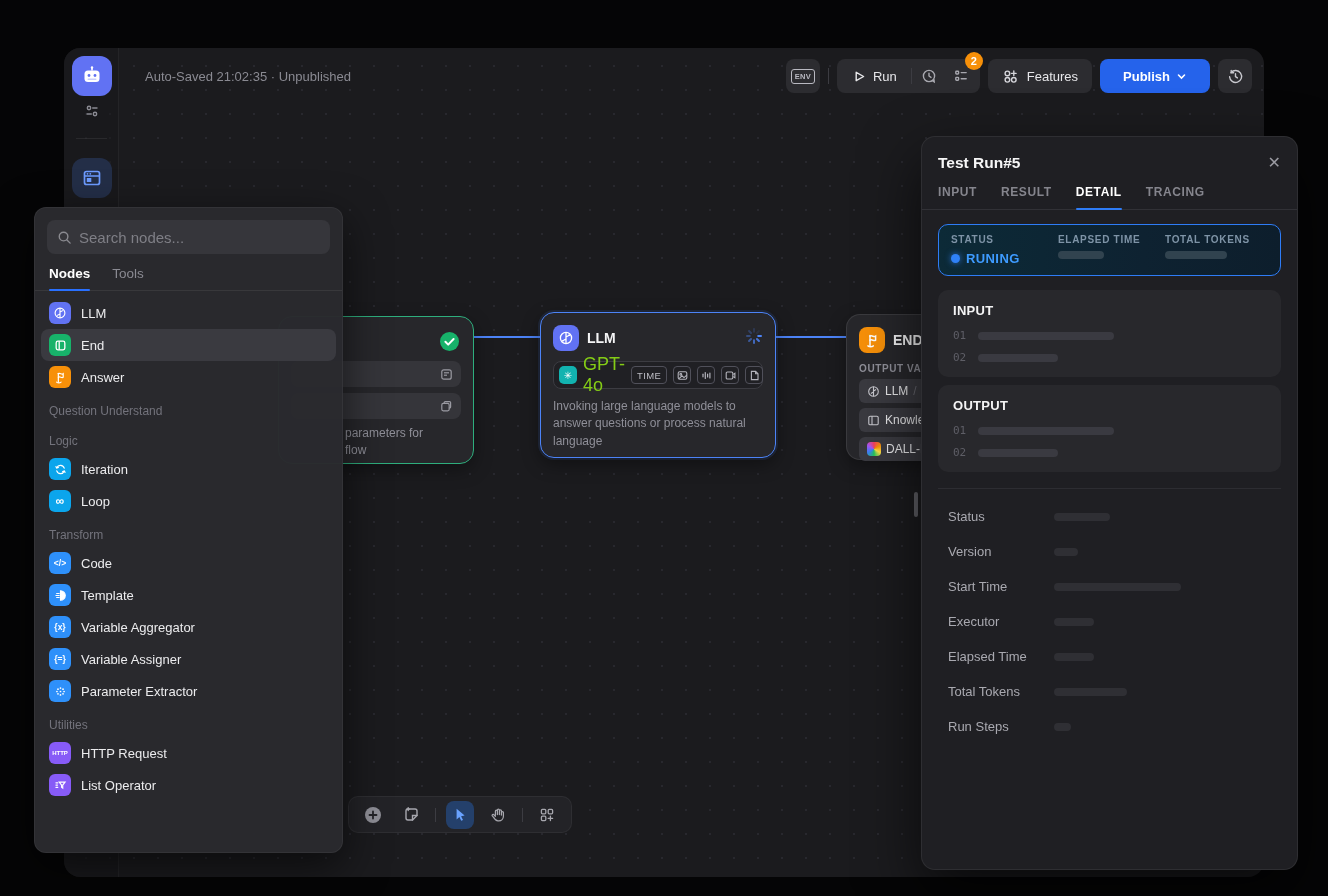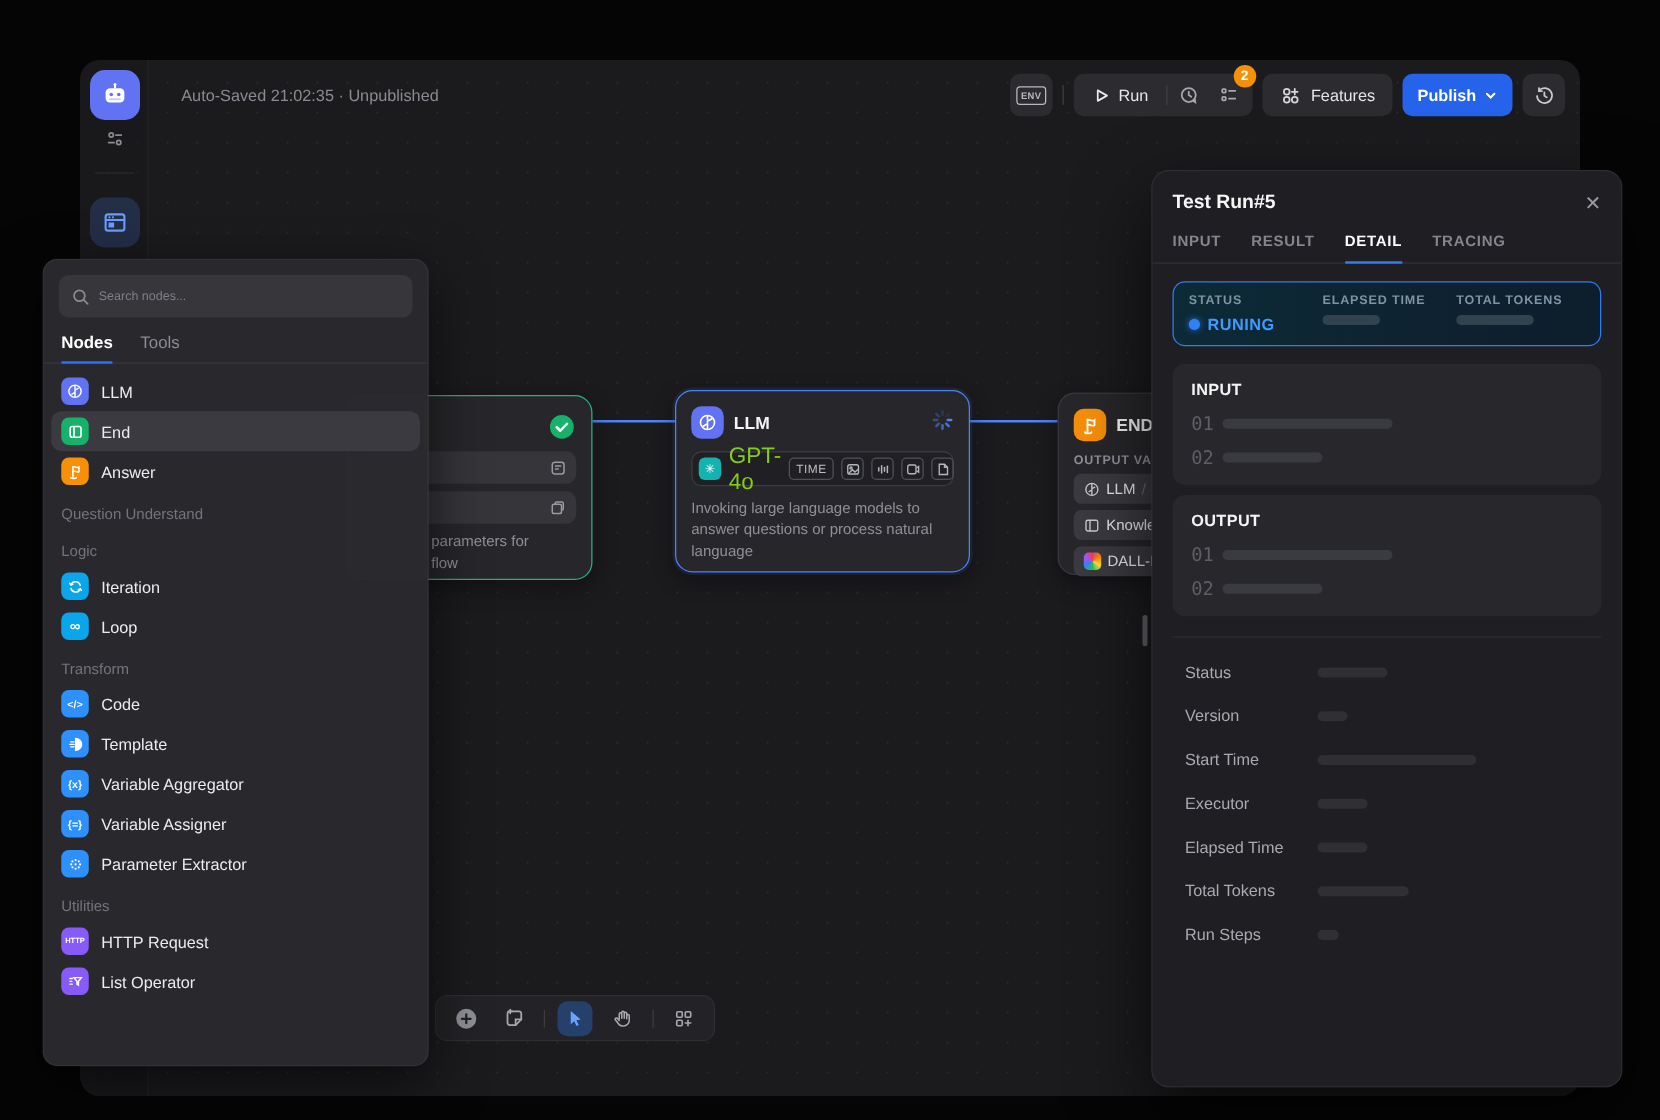--- a/index.html
+++ b/index.html
@@ -33,21 +33,21 @@
   .tb-divider { width:1px; height:16px; background:#3c3c42; }
   .env-box { font-size:7.5px; font-weight:bold; color:#b9b9c1; border:1.3px solid #b9b9c1;
     border-radius:3px; padding:2px 2.5px; letter-spacing:.3px; }
   .run-group { padding:0 4px; gap:2px; }
   .run-main { display:flex; align-items:center; gap:7px; padding:0 12px; height:100%; }
   .run-icnbtn { width:30px; height:30px; border-radius:6px; display:flex; align-items:center; justify-content:center; position:relative; }
   .badge { position:absolute; top:-9px; right:-7px; min-width:18px; height:18px; border-radius:9px;
     background:#f79009; color:#fff; font-size:11px; font-weight:bold;
     display:flex; align-items:center; justify-content:center; padding:0 4px; }
   .features-btn { gap:8px; padding:0 14px; }
-  .publish-btn { gap:6px; padding:0 12px; background:#2563eb; color:#fff; font-weight:600; }
+  .publish-btn { gap:6px; padding:0 23px; background:#2563eb; color:#fff; font-weight:600; }
 
   
   .edge { position:absolute; height:2px; background:#4c83f7; }
   .node { position:absolute; background:#27272b; border-radius:14px;
     box-shadow:0 6px 18px rgba(0,0,0,0.35); }
   .node-header { display:flex; align-items:center; gap:8px; padding:12px 12px 0 12px; }
   .node-icn { width:26px; height:26px; border-radius:8px; display:flex; align-items:center; justify-content:center; flex:none; }
   .node-title { font-size:14px; font-weight:700; color:#f4f4f5; }
   .start-node { border:1px solid #2eae7d; }
   .llm-node  { border:1px solid #4c83f7; box-shadow:0 0 0 2px rgba(76,131,247,0.12), 0 6px 18px rgba(0,0,0,0.4); }
@@ -82,21 +82,21 @@
 
   .drag-handle { position:absolute; left:850px; top:444px; width:4px; height:25px; border-radius:2px; background:#606066; }
 
   
   .node-panel { position:absolute; left:34px; top:207px; width:309px; height:646px; z-index:20;
     background:rgba(42,42,46,0.98); border:1px solid rgba(255,255,255,0.05); border-radius:12px;
     box-shadow:0 14px 44px rgba(0,0,0,0.6); padding:12px 0 0; }
   .search-wrap { margin:0 12px; height:34px; background:#36363b; border-radius:8px;
     display:flex; align-items:center; gap:7px; padding:0 10px; }
   .search-wrap input { flex:1; background:transparent; border:none; outline:none;
-    font-size:10px; color:#ececee; font-family:"Liberation Sans",sans-serif; }
+    font-size:15px; color:#ececee; font-family:"Liberation Sans",sans-serif; }
   .search-wrap input::placeholder { color:#7f7f86; }
   .panel-tabs { display:flex; gap:22px; padding:0 14px; margin-top:12px;
     border-bottom:1px solid rgba(255,255,255,0.07); }
   .panel-tab { font-size:13.5px; padding-bottom:9px; color:#8a8a92; position:relative; }
   .panel-tab.active { color:#fff; font-weight:700; }
   .panel-tab.active::after { content:""; position:absolute; left:0; right:0; bottom:-1px; height:2px; background:#2970ff; border-radius:1px; }
   .node-list { padding:6px 6px 0; }
   .nrow { height:32px; display:flex; align-items:center; gap:10px; padding:0 8px; border-radius:8px; }
   .nrow.hover { background:#3a3a40; }
   .nrow .label { font-size:13px; color:#ececee; }
@@ -104,41 +104,41 @@
     justify-content:center; color:#fff; flex:none; font-weight:bold; }
   .sec-header { font-size:12px; color:#73737c; padding:11px 8px 5px; }
   .c-indigo{background:#6172f3} .c-green{background:#17b26a} .c-orange{background:#f79009}
   .c-cyan{background:#0ba5ec} .c-blue{background:#2e90fa} .c-purple{background:#875bf7}
   .glyph-sm { font-size:8.5px; letter-spacing:0; } .glyph-inf { font-size:12px; }
 
   
   .run-panel { position:absolute; left:921px; top:136px; width:377px; height:734px; z-index:30;
     background:#1f1f23; border:1px solid rgba(255,255,255,0.07); border-radius:14px;
     box-shadow:0 24px 60px rgba(0,0,0,0.65); }
-  .rp-header { display:flex; justify-content:space-between; padding:16px 16px 0;gap:15px; }
+  .rp-header { display:flex; align-items:center; justify-content:space-between; padding:16px 16px 0;gap:15px; }
   .rp-title { font-size:15.5px; font-weight:700; color:#f6f6f7; }
   .rp-close { color:#9a9aa2; }
   .rp-tabs { display:flex; gap:24px; padding:0 16px; margin-top:13px; border-bottom:1px solid #313136; }
   .rp-tab { font-size:12px; font-weight:700; letter-spacing:.6px; color:#85858d; padding-bottom:10px; position:relative; }
   .rp-tab.active { color:#fff; }
   .rp-tab.active::after { content:""; position:absolute; left:0; right:0; bottom:-1px; height:2px; background:#2e7cf6; border-radius:1px; }
   .rp-body { padding:14px 16px 0; }
   .status-card { height:52px; border:1px solid #2e7cf6; border-radius:10px;
     background:linear-gradient(90deg,#0c2a37 0%,#0e2231 60%,#0d1e2c 100%);
     display:flex; padding:9px 12px; gap:0; }
   .sc-col { display:flex; flex-direction:column; gap:6px; }
   .sc-label { font-size:10px; font-weight:700; letter-spacing:.7px; color:#7e93a6; }
   .sc-value { display:flex; align-items:center; gap:6px;text-align:center; }
   .status-dot { width:9px; height:9px; border-radius:50%; background:#2f81f7; box-shadow:0 0 6px rgba(47,129,247,.8); }
   .status-text { font-size:13px; font-weight:700; letter-spacing:.4px; color:#3e9bff; }
   .skel { height:8px; border-radius:4px; background:#31434f; }
   .card { background:#28282c; border-radius:10px; padding:13px 15px; }
   .card-title { font-size:13px; font-weight:700; letter-spacing:.3px; color:#f4f4f5; margin-bottom:11px; }
   .line-row { display:flex; align-items:center; gap:9px; margin-top:9px; }
-  .line-num { font-family:"DejaVu Sans Mono",monospace; font-size:15px; color:#5e5e66; width:16px; }
+  .line-num { font-family:"DejaVu Sans Mono",monospace; font-size:11px; color:#5e5e66; width:16px; }
   .gskel { height:8px; border-radius:4px; background:#3a3a41; }
   .rp-divider { border-top:1px solid #2d2d32; margin-top:16px; }
   .meta-title { font-size:12px; font-weight:600; letter-spacing:.4px; color:#8a8a92; margin:20px 0 6px; }
   .meta-row { display:flex; align-items:center; margin-top:20px; padding-left:10px; }
   .meta-label { width:106px; font-size:13px; color:#a9a9b0; }
   .mskel { height:8px; border-radius:4px; background:#2f2f34; }
 
   svg { display:block; }
 </style>
 </head>

